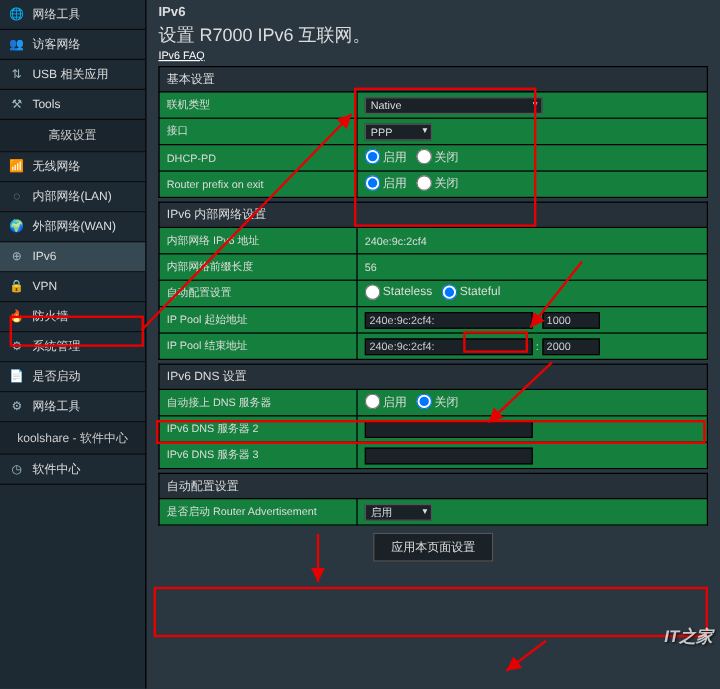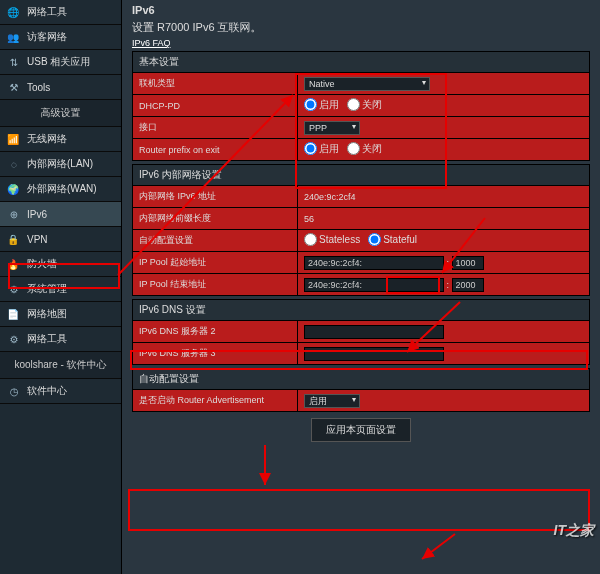--- a/index.html
+++ b/index.html
@@ -6,31 +6,31 @@
 body{background:#2a3640;width:600px;height:574px;overflow:hidden;color:#ddd}
 .wrap{display:flex;height:100%}
 .sidebar{width:122px;background:#1e2a33;border-right:1px solid #000}
 .sb-group-title{text-align:center;padding:6px 0;color:#ccc;font-size:10px;background:#1a242c;border-bottom:1px solid #0a0a0a}
 .sb-item{display:flex;align-items:center;padding:4px 6px;border-bottom:1px solid #0a0a0a;cursor:pointer;background:#1e2a33;min-height:24px}
 .sb-item.active{background:#364852}
 .sb-item .ic{width:16px;height:16px;margin-right:5px;display:inline-flex;align-items:center;justify-content:center;color:#9db8c8;font-size:10px}
 .sb-item span.lbl{font-size:10px;color:#ddd}
 .main{flex:1;padding:4px 10px 4px 10px;overflow:hidden}
 h2{font-size:11px;font-weight:bold;margin-bottom:4px}
-.desc{font-size:11px;margin-bottom:2px}
+.desc{font-size:15px;margin-bottom:2px}
 .flink{color:#fff;font-size:9px}
 .section-head{background:#253038;padding:3px 6px;font-size:10px;margin-top:3px;border:1px solid #000;border-bottom:none}
 table.frm{width:100%;border-collapse:collapse}
-table.frm td{border:1px solid #000;padding:2px 6px;background:#b91c1c;font-size:9px;height:22px;vertical-align:middle}
+table.frm td{border:1px solid #000;padding:2px 6px;background:#15803d;font-size:9px;height:22px;vertical-align:middle}
 table.frm td.l{width:165px}
 .sel{background:#1a2228;color:#ddd;border:1px solid #555;font-size:9px;padding:1px 16px 1px 4px;appearance:none;position:relative}
 .sel-wrap{position:relative;display:inline-block}
 .sel-wrap::after{content:"▾";position:absolute;right:4px;top:1px;color:#ddd;font-size:8px;pointer-events:none}
 input.txt{background:#1a2228;color:#ccc;border:1px solid #000;font-size:9px;padding:1px 3px;width:140px}
-input.txt.sm{width:32px}
+input.txt.sm{width:48px}
 .radio{display:inline-flex;align-items:center;margin-right:8px;font-size:9px}
 .radio input{margin-right:2px}
 .btn{background:#1a2228;color:#ddd;border:1px solid #555;padding:4px 14px;font-size:10px;cursor:pointer}
 .center{text-align:center;margin-top:6px}
 .mark-box{border:2px solid #e60000;position:absolute}
 .mark-arrow{position:absolute;pointer-events:none}
 .mark-arrow svg{overflow:visible}
 .watermark{position:absolute;right:6px;bottom:34px;font-size:14px;font-weight:bold;font-style:italic;color:#eee;text-shadow:1px 1px 2px #000;opacity:.8}
 .rel{position:relative}
 </style>
@@ -80,21 +80,21 @@
     <div class="sb-item">
         <span class="ic">🔥</span>
         <span class="lbl">防火墙</span>
       </div>
     <div class="sb-item">
         <span class="ic">⚙</span>
         <span class="lbl">系统管理</span>
       </div>
     <div class="sb-item">
         <span class="ic">📄</span>
-        <span class="lbl">网络地图</span>
+        <span class="lbl">是否启动</span>
       </div>
     <div class="sb-item">
         <span class="ic">⚙</span>
         <span class="lbl">网络工具</span>
       </div>
 
     <div class="sb-group-title">koolshare - 软件中心</div>
     <div class="sb-item">
         <span class="ic">◷</span>
         <span class="lbl">软件中心</span>
@@ -104,37 +104,37 @@
   <div class="main">
     <h2>IPv6</h2>
     <div class="desc">设置 R7000 IPv6 互联网。</div>
     <a href="#" class="flink">IPv6 FAQ</a>
 
     <div class="section-head">基本设置</div>
     <table class="frm">
       <tbody>
           <tr>
             <td class="l">联机类型</td>
-        <td><span class="sel-wrap"><select class="sel" style="width:126px"><option>Native</option></select></span></td>
-          </tr>
-      <tr>
-            <td class="l">DHCP-PD</td>
-        <td><label class="radio">
-                <input type="radio" checked="" style="">
-                <span>启用</span>
-              </label><label class="radio">
-                <input type="radio" style="">
-                <span>关闭</span>
-              </label></td>
+        <td><span class="sel-wrap"><select class="sel" style="width:148px"><option>Native</option></select></span></td>
           </tr>
       <tr>
             <td class="l">接口</td>
         <td><span class="sel-wrap"><select class="sel" style="width:56px"><option>PPP</option></select></span></td>
           </tr>
       <tr>
+            <td class="l">DHCP-PD</td>
+        <td><label class="radio">
+                <input type="radio" checked="" style="">
+                <span>启用</span>
+              </label><label class="radio">
+                <input type="radio" style="">
+                <span>关闭</span>
+              </label></td>
+          </tr>
+      <tr>
             <td class="l">Router prefix on exit</td>
         <td><label class="radio">
                 <input type="radio" checked="" style="">
                 <span>启用</span>
               </label><label class="radio">
                 <input type="radio" style="">
                 <span>关闭</span>
               </label></td>
           </tr>
     </tbody>
@@ -168,20 +168,30 @@
       <tr>
             <td class="l">IP Pool 结束地址</td>
         <td><input class="txt" value="240e:9c:2cf4:" style=""> : <input class="txt sm" value="2000" style=""></td>
           </tr>
     </tbody>
       </table>
 
     <div class="section-head">IPv6 DNS 设置</div>
     <table class="frm">
       <tbody>
+          <tr>
+            <td class="l">自动接上 DNS 服务器</td>
+        <td><label class="radio">
+                <input type="radio" style="">
+                <span>启用</span>
+              </label><label class="radio">
+                <input type="radio" checked="" style="">
+                <span>关闭</span>
+              </label></td>
+          </tr>
       <tr>
             <td class="l">IPv6 DNS 服务器 2</td>
         <td><input class="txt" style=""></td>
           </tr>
       <tr>
             <td class="l">IPv6 DNS 服务器 3</td>
         <td><input class="txt" style=""></td>
           </tr>
     </tbody>
       </table>

